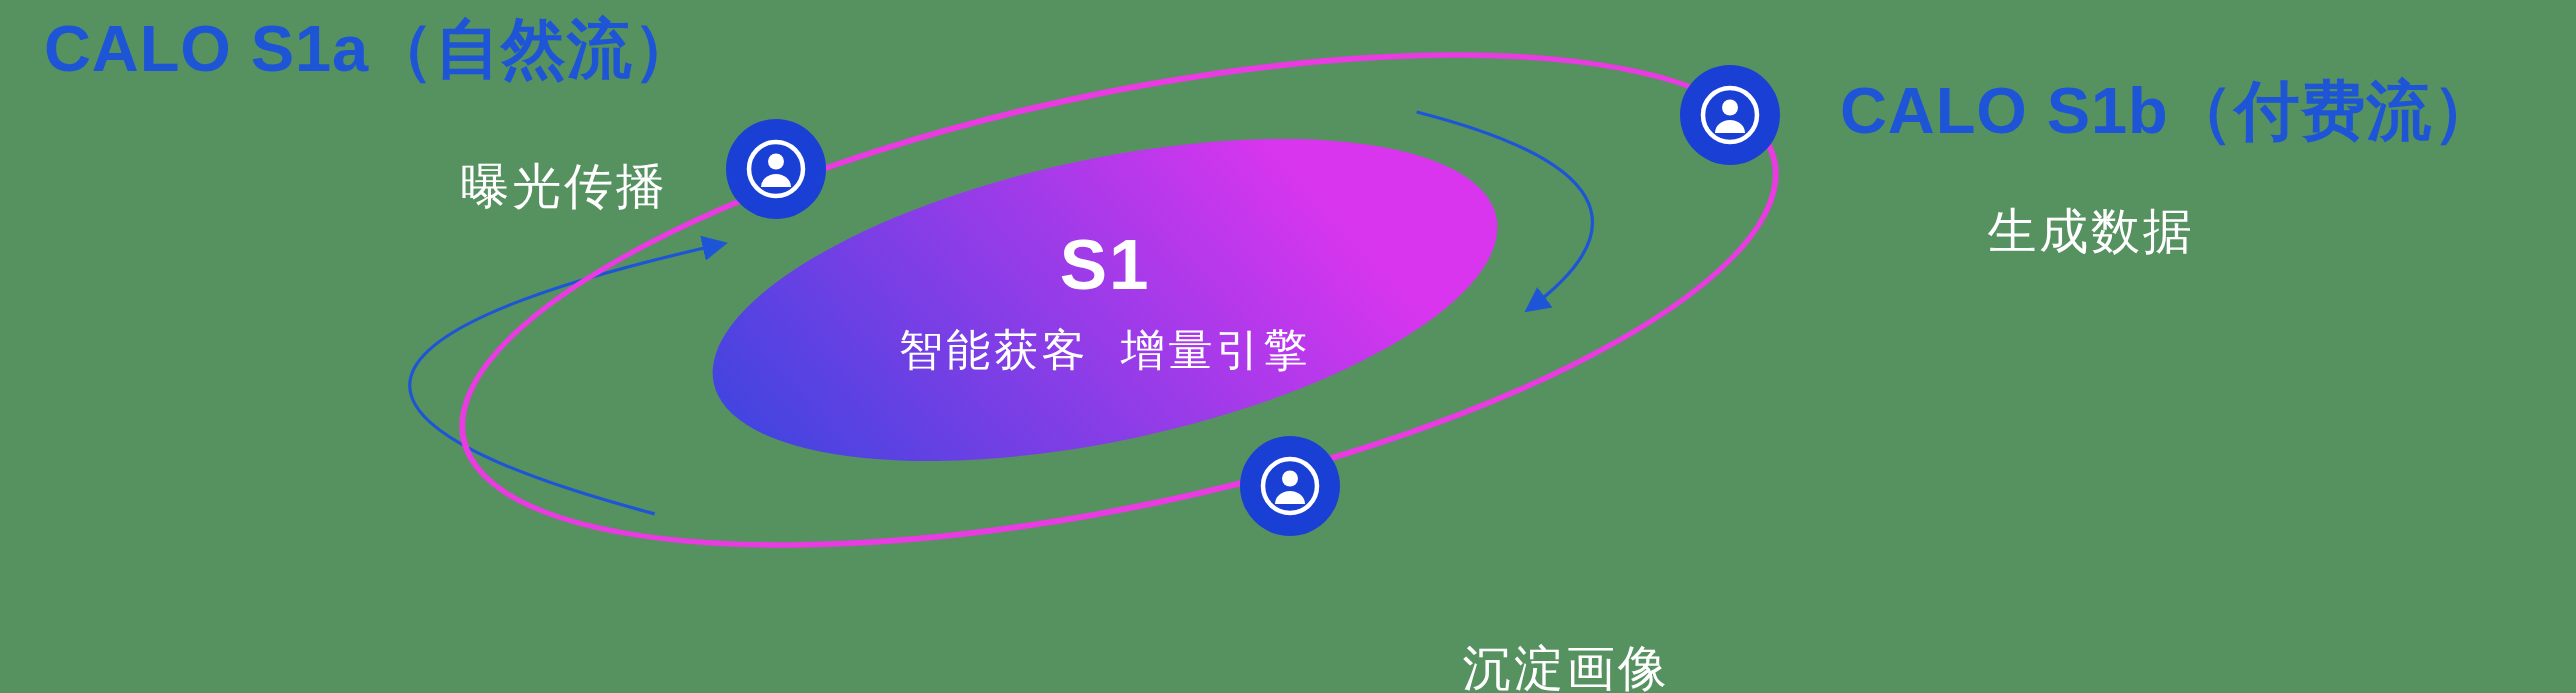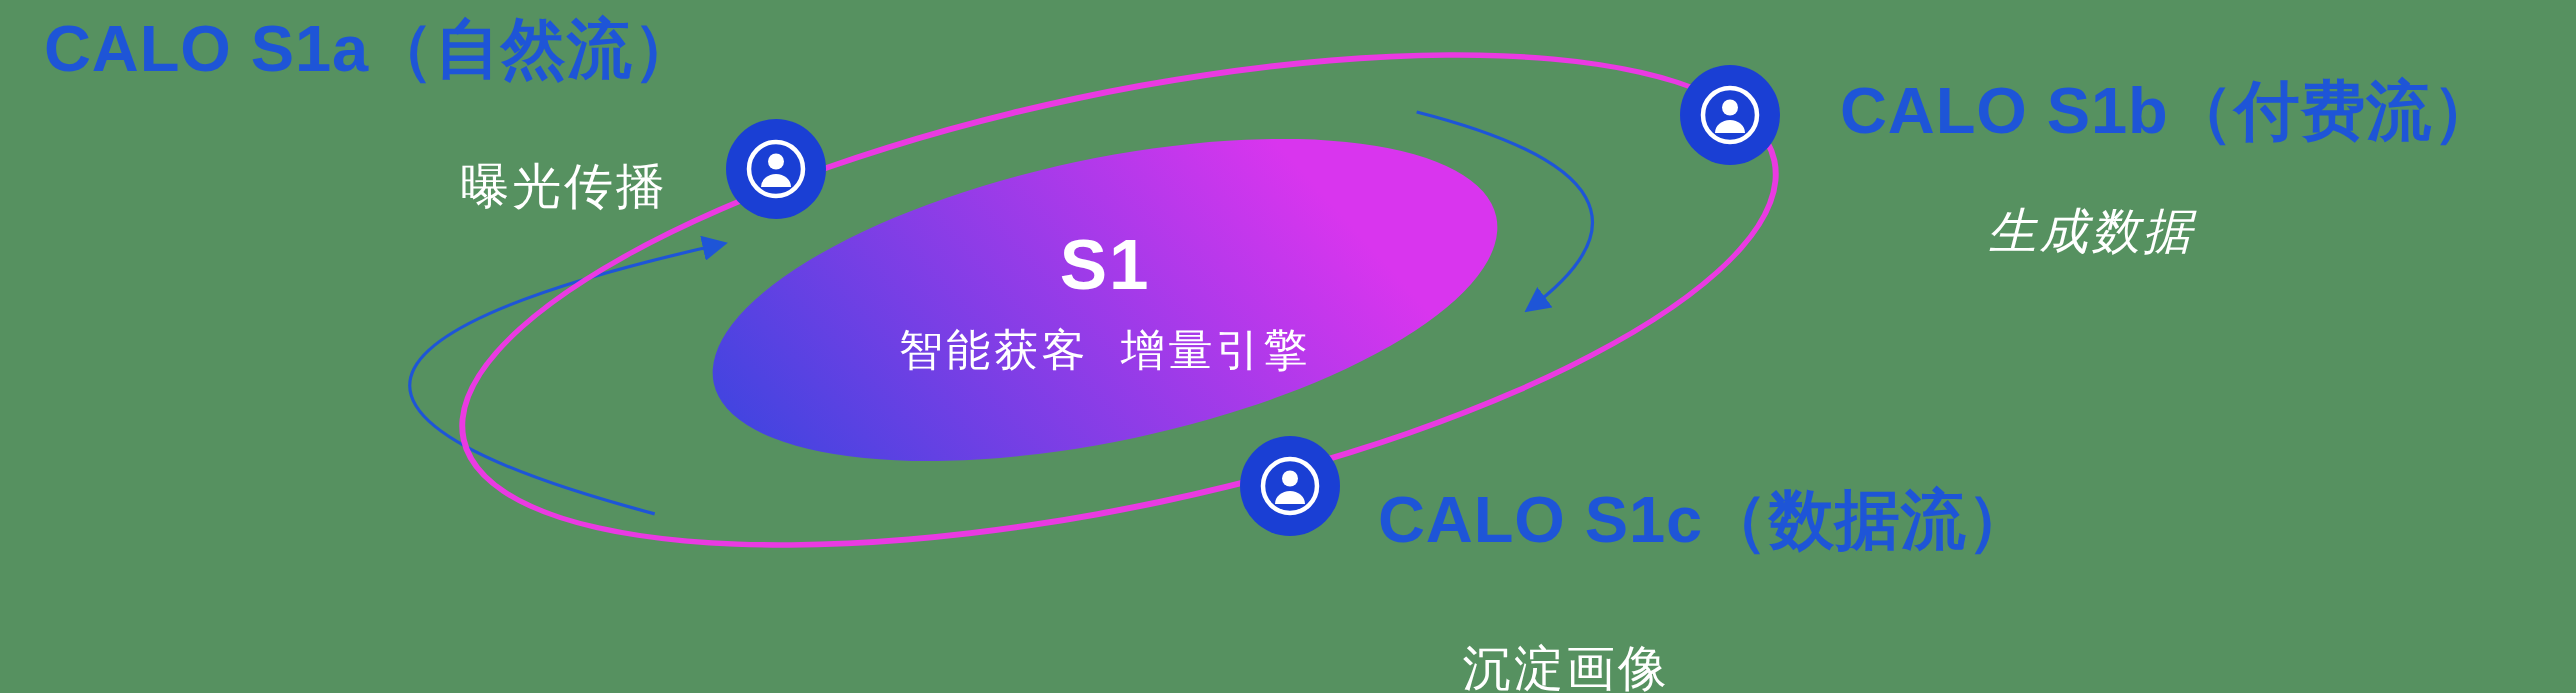--- a/index.html
+++ b/index.html
@@ -82,21 +82,21 @@
     color:var(--text-white);
     font-size:49px;
     font-weight:500;
     letter-spacing:2.7px;
     white-space:nowrap;
     line-height:1;
   }
   .label-s1a{left:44px; top:16px;}
   .sub-s1a{left:564px; top:162px;}
   .label-s1b{left:1840px; top:78px;}
-  .sub-s1b{left:2091px; top:207px;font-style:italic;}
+  .sub-s1b{left:2091px; top:207px;}
   .label-s1c{left:1378px; top:487px;}
   .sub-s1c{left:1566px; top:596px;margin-top:48px;}
   .node-icon{
     position:absolute;
     width:100px; height:100px;
   }
   .icon-s1a{left:726px; top:119px;}
   .icon-s1b{left:1680px; top:65px;}
   .icon-s1c{left:1240px; top:436px;}
   .arrows{
@@ -140,21 +140,20 @@
 
   <div class="big-label label-s1b">CALO S1b（付费流）</div>
   <div class="sub-label sub-s1b">生成数据</div>
   <svg class="node-icon icon-s1b" viewBox="0 0 100 100" xmlns="http://www.w3.org/2000/svg">
     <circle cx="50" cy="50" r="50" fill="var(--icon-blue)"></circle>
     <circle cx="50" cy="50" r="27" fill="none" stroke="#ffffff" stroke-width="4.5"></circle>
     <circle cx="50" cy="42.5" r="8" fill="#ffffff"></circle>
     <path d="M35 68 a15 13 0 0 1 30 0 z" fill="#ffffff"></path>
   </svg>
 
-  <div class="big-label label-s1c">CALO S1c（数据流）</div>
   <div class="sub-label sub-s1c">沉淀画像</div>
   <svg class="node-icon icon-s1c" viewBox="0 0 100 100" xmlns="http://www.w3.org/2000/svg">
     <circle cx="50" cy="50" r="50" fill="var(--icon-blue)"></circle>
     <circle cx="50" cy="50" r="27" fill="none" stroke="#ffffff" stroke-width="4.5"></circle>
     <circle cx="50" cy="42.5" r="8" fill="#ffffff"></circle>
     <path d="M35 68 a15 13 0 0 1 30 0 z" fill="#ffffff"></path>
   </svg>
 
 </div>
 

